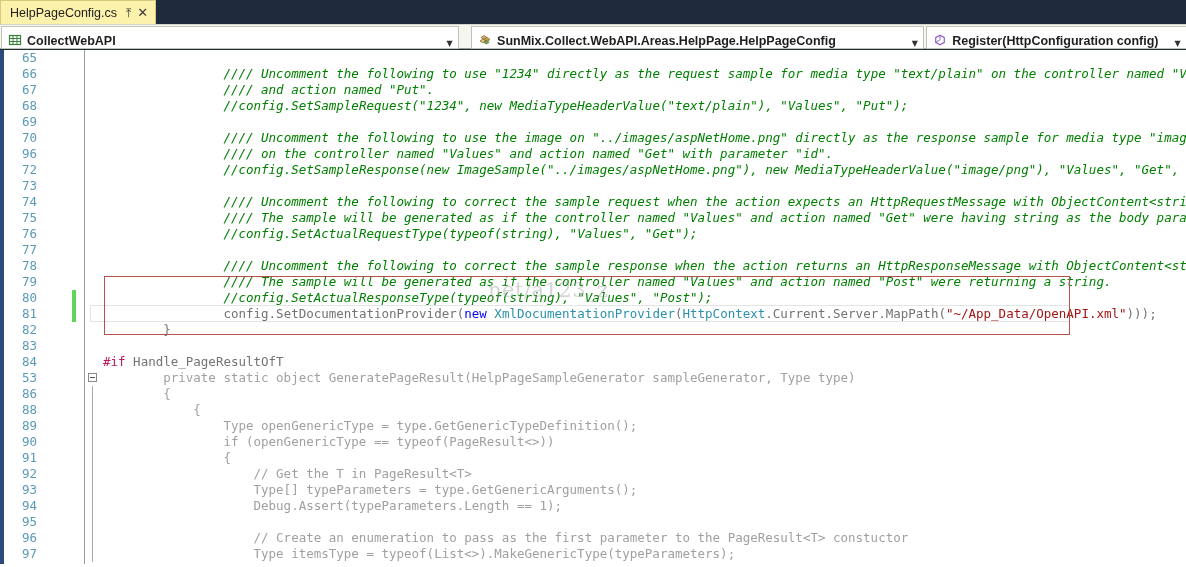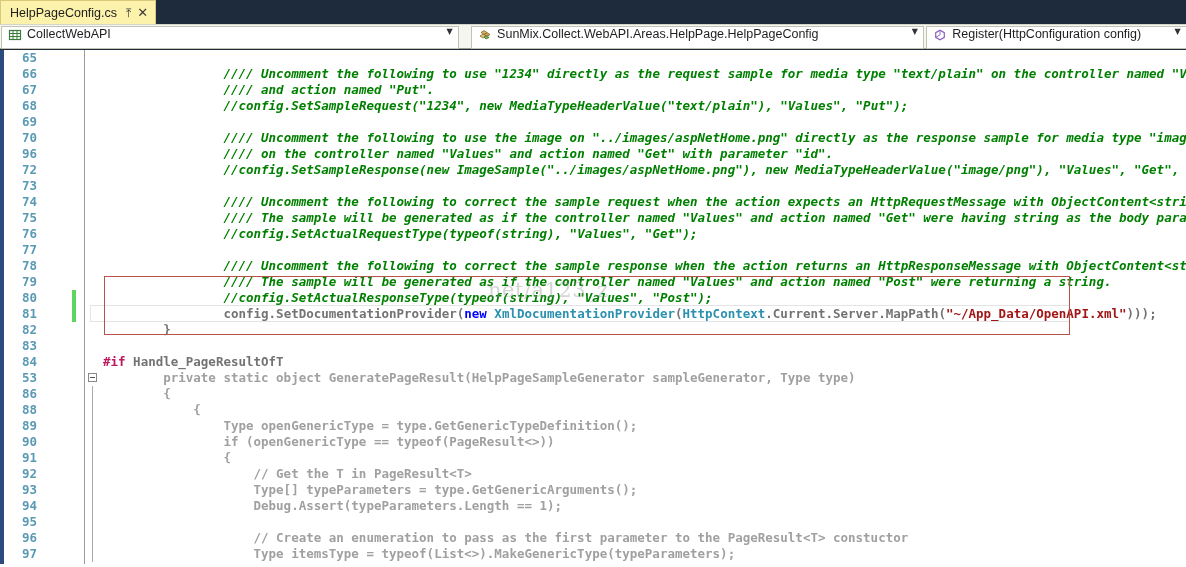--- a/index.html
+++ b/index.html
@@ -71,25 +71,26 @@
     display: flex;
   }
 
   .nav-combo {
     position: relative;
     height: 23px;
     margin: 1px 0 0 0;
     background: #ffffff;
     border: 1px solid #c3c3b4;
     display: flex;
-    align-items: flex-start;
+    align-items: flex-end;
     font-size: 12.5px;
     color: #1e1e1e;
     white-space: nowrap;
     overflow: hidden;
+    font-weight: bold;
   }
   .nav-combo.c1 { width: 462px; margin-left: 1px; }
   .nav-combo.c2 { width: 457px; margin-left: 12px; }
   .nav-combo.c3 { width: 262px; margin-left: 2px; border-right: none; }
 
   .nav-icon {
     width: 18px; height: 16px;
     margin: 0 3px 0 4px;
     flex: 0 0 auto;
     display: flex;
@@ -141,21 +142,20 @@
     width: 1186px;
     height: 517px;
   }
   .line {
     position: relative;
     height: 16px;
     line-height: 16px;
     white-space: pre;
     font-family: "DejaVu Sans Mono", monospace;
     font-size: 12.5px;
-    font-weight: bold;
   }
 
   .lnum {
     position: absolute;
     left: 22px;
     width: 36px;
     text-align: left;
     color: #5a9ab5;
     font-family: "DejaVu Sans Mono", monospace;
     font-size: 12.5px;

